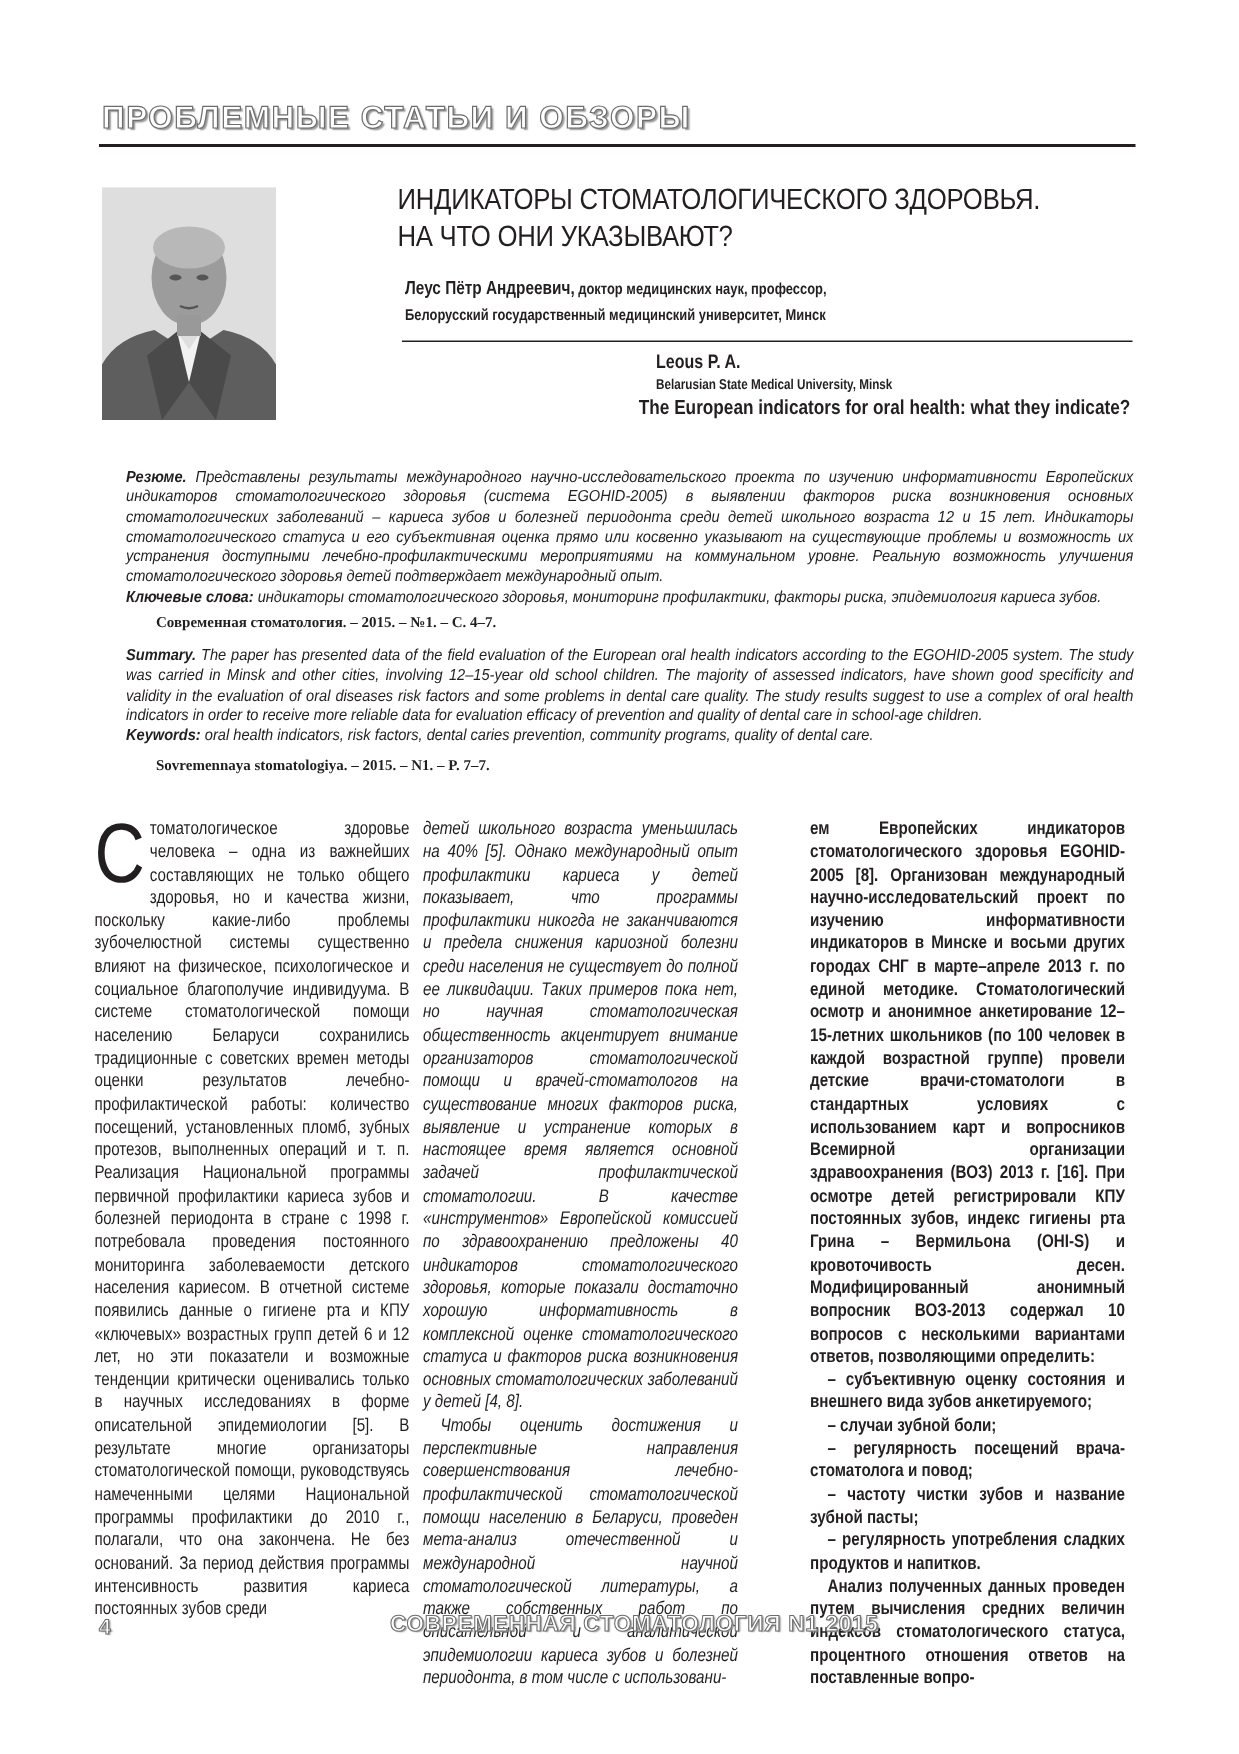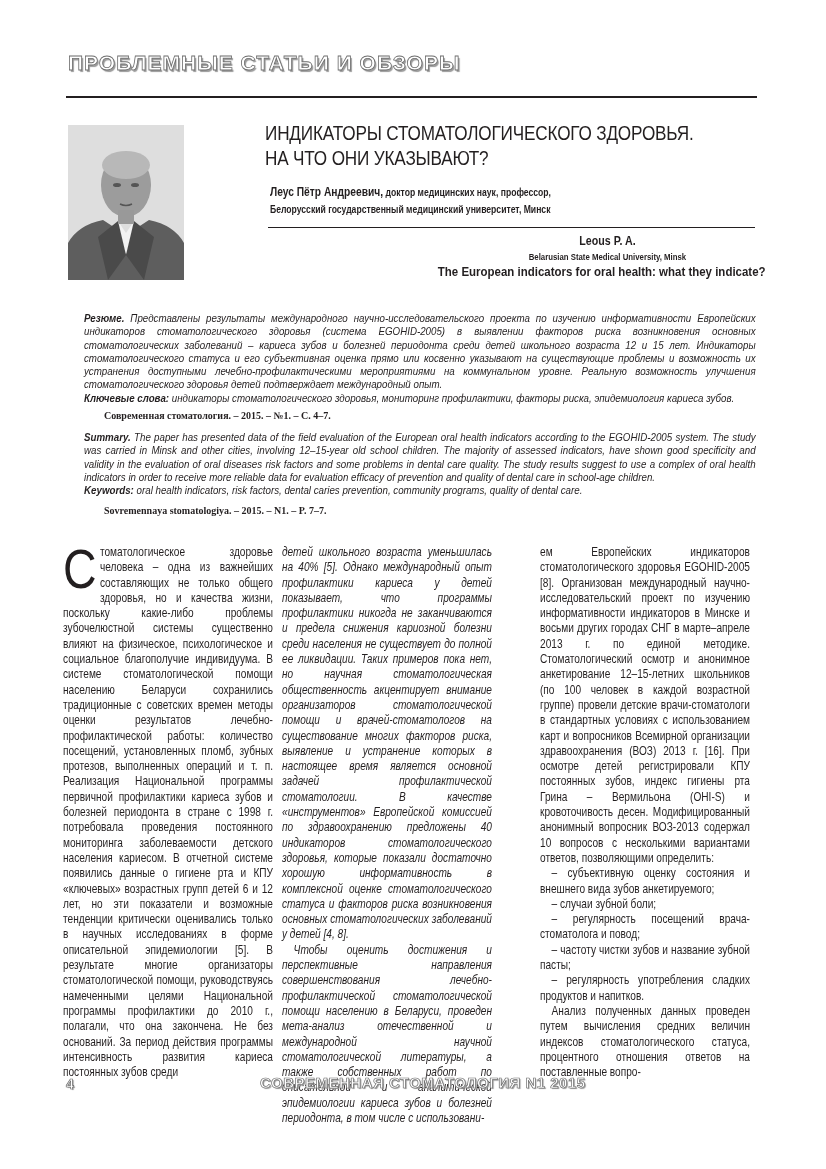--- a/index.html
+++ b/index.html
@@ -1,49 +1,49 @@
 <!DOCTYPE html>
 <html><head>
 <meta charset="utf-8">
 <style>
   html, body { margin: 0; padding: 0; background: #ffffff; }
   body { width: 826px; height: 1169px; position: relative; overflow: hidden; font-family: "Liberation Sans", sans-serif; color: #231f20; }
 
-  .section-title { position: absolute; left: 68px; top: 51px; font-family: "Liberation Sans", sans-serif; font-weight: bold; font-size: 21px; letter-spacing: 1px; color: #ffffff; -webkit-text-stroke: 0.8px #6d6d6d; text-shadow: 1.5px 1.5px 1px #9a9a9a; white-space: nowrap; }
+  .section-title { position: absolute; left: 68px; top: 67px; font-family: "Liberation Sans", sans-serif; font-weight: bold; font-size: 21px; letter-spacing: 1px; color: #ffffff; -webkit-text-stroke: 0.8px #6d6d6d; text-shadow: 1.5px 1.5px 1px #9a9a9a; white-space: nowrap; }
   .top-rule { position: absolute; left: 66px; top: 96px; width: 691px; height: 1.5px; background: #231f20; }
 
   .photo { position: absolute; left: 68px; top: 125px; width: 116px; height: 155px; background: #dcdcdc; overflow: hidden; }
   .photo svg { display: block; }
 
   .article-title { position: absolute; left: 265px; top: 121px; width: 500px; font-size: 19.5px; line-height: 25px; color: #231f20; font-family: "Liberation Sans", sans-serif; transform: scaleX(0.88); transform-origin: left top; letter-spacing: -0.2px; }
   .author-ru { position: absolute; left: 270px; top: 184px; font-size: 10.5px; line-height: 17px; font-weight: bold; transform: scaleX(0.82); transform-origin: left top; white-space: nowrap; }
   .author-ru .name { font-size: 12.5px; }
   .mid-rule { position: absolute; left: 268px; top: 227px; width: 487px; height: 1px; background: #231f20; }
 
-  .author-en { position: absolute; right: 60px; top: 233px; text-align: center; font-family: "Liberation Sans", sans-serif; transform-origin: right top; }
+  .author-en { position: absolute; right: 72px; top: 233px; text-align: left; font-family: "Liberation Sans", sans-serif; transform-origin: right top; }
   .author-en .name { font-size: 13px; font-weight: bold; transform: scaleX(0.82); transform-origin: right top; display: block; white-space: nowrap; }
   .author-en .aff { font-size: 9.5px; font-weight: bold; margin-top: 3px; transform: scaleX(0.82); transform-origin: right top; display: block; white-space: nowrap; }
   .author-en .title { font-size: 13.5px; font-weight: bold; margin-top: 2px; transform: scaleX(0.85); transform-origin: right top; display: block; white-space: nowrap; }
 
   .abstract { position: absolute; left: 84px; width: 672px; font-size: 10.6px; line-height: 13.3px; font-style: italic; text-align: justify; transform: scaleX(0.92); transform-origin: left top; width: 730px; }
   .abstract b { font-style: italic; }
   .abstract-ru { top: 312px; }
   .abstract-en { top: 431px; }
   .keywords { margin-top: 0; }
   .cite { position: absolute; left: 104px; font-family: Liberation Serif, serif; font-weight: bold; font-size: 10px; color: #231f20; white-space: nowrap; }
   .cite-ru { top: 410px; }
   .cite-en { top: 505px; }
 
   .col { position: absolute; top: 545px; width: 210px; font-family: "Liberation Sans", sans-serif; font-size: 12.2px; line-height: 15.3px; text-align: justify; color: #231f20; }
   .col .inner { transform: scaleX(0.83); transform-origin: left top; width: 253px; }
   .col p { margin: 0; text-indent: 14px; }
   .col p.noindent { text-indent: 0; }
   .col1 { left: 63px; }
   .col2 { left: 282px; font-style: italic; }
-  .col3 { left: 540px; }
+  .col3 { left: 540px; font-weight: bold; }
   .dropcap { float: left; font-size: 56px; line-height: 44px; margin: 2px 4px 0 0; font-family: "Liberation Sans", sans-serif; color: #231f20; }
 
   .page-num { position: absolute; left: 66px; top: 1076px; font-weight: bold; font-size: 14px; color: #ffffff; -webkit-text-stroke: 0.7px #6d6d6d; text-shadow: 1.2px 1.2px 1px #9a9a9a; }
   .journal-footer { position: absolute; left: 260px; top: 1074px; font-weight: bold; font-size: 15px; letter-spacing: 0.5px; color: #ffffff; -webkit-text-stroke: 0.7px #6d6d6d; text-shadow: 1.2px 1.2px 1px #9a9a9a; white-space: nowrap; }
 </style>
 </head>
 <body>
 
 <div class="section-title">ПРОБЛЕМНЫЕ СТАТЬИ И ОБЗОРЫ</div>
 <div class="top-rule"></div>

